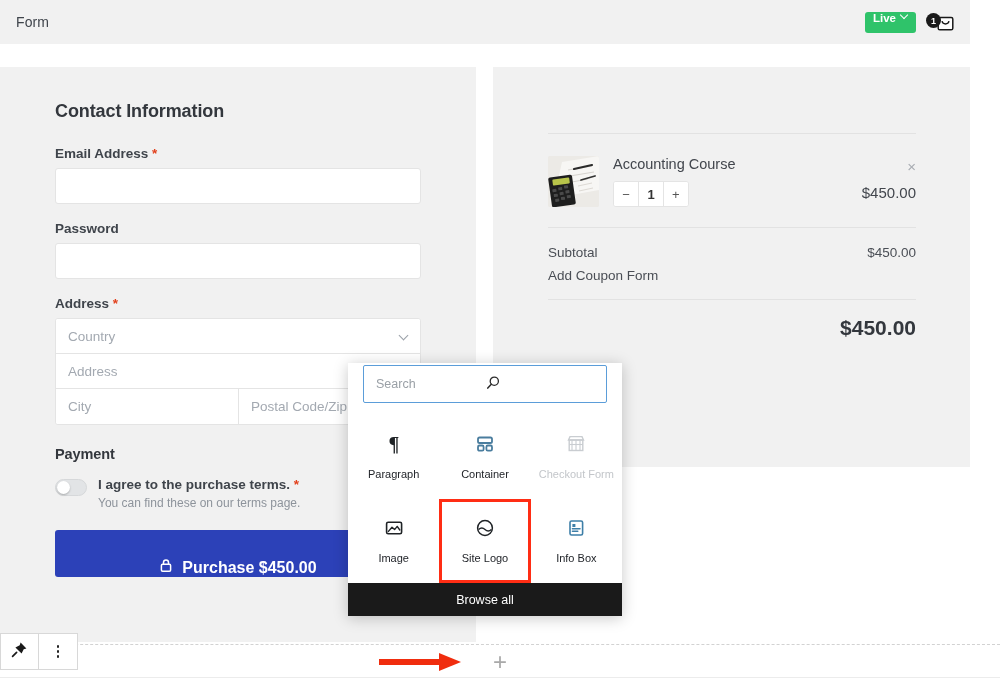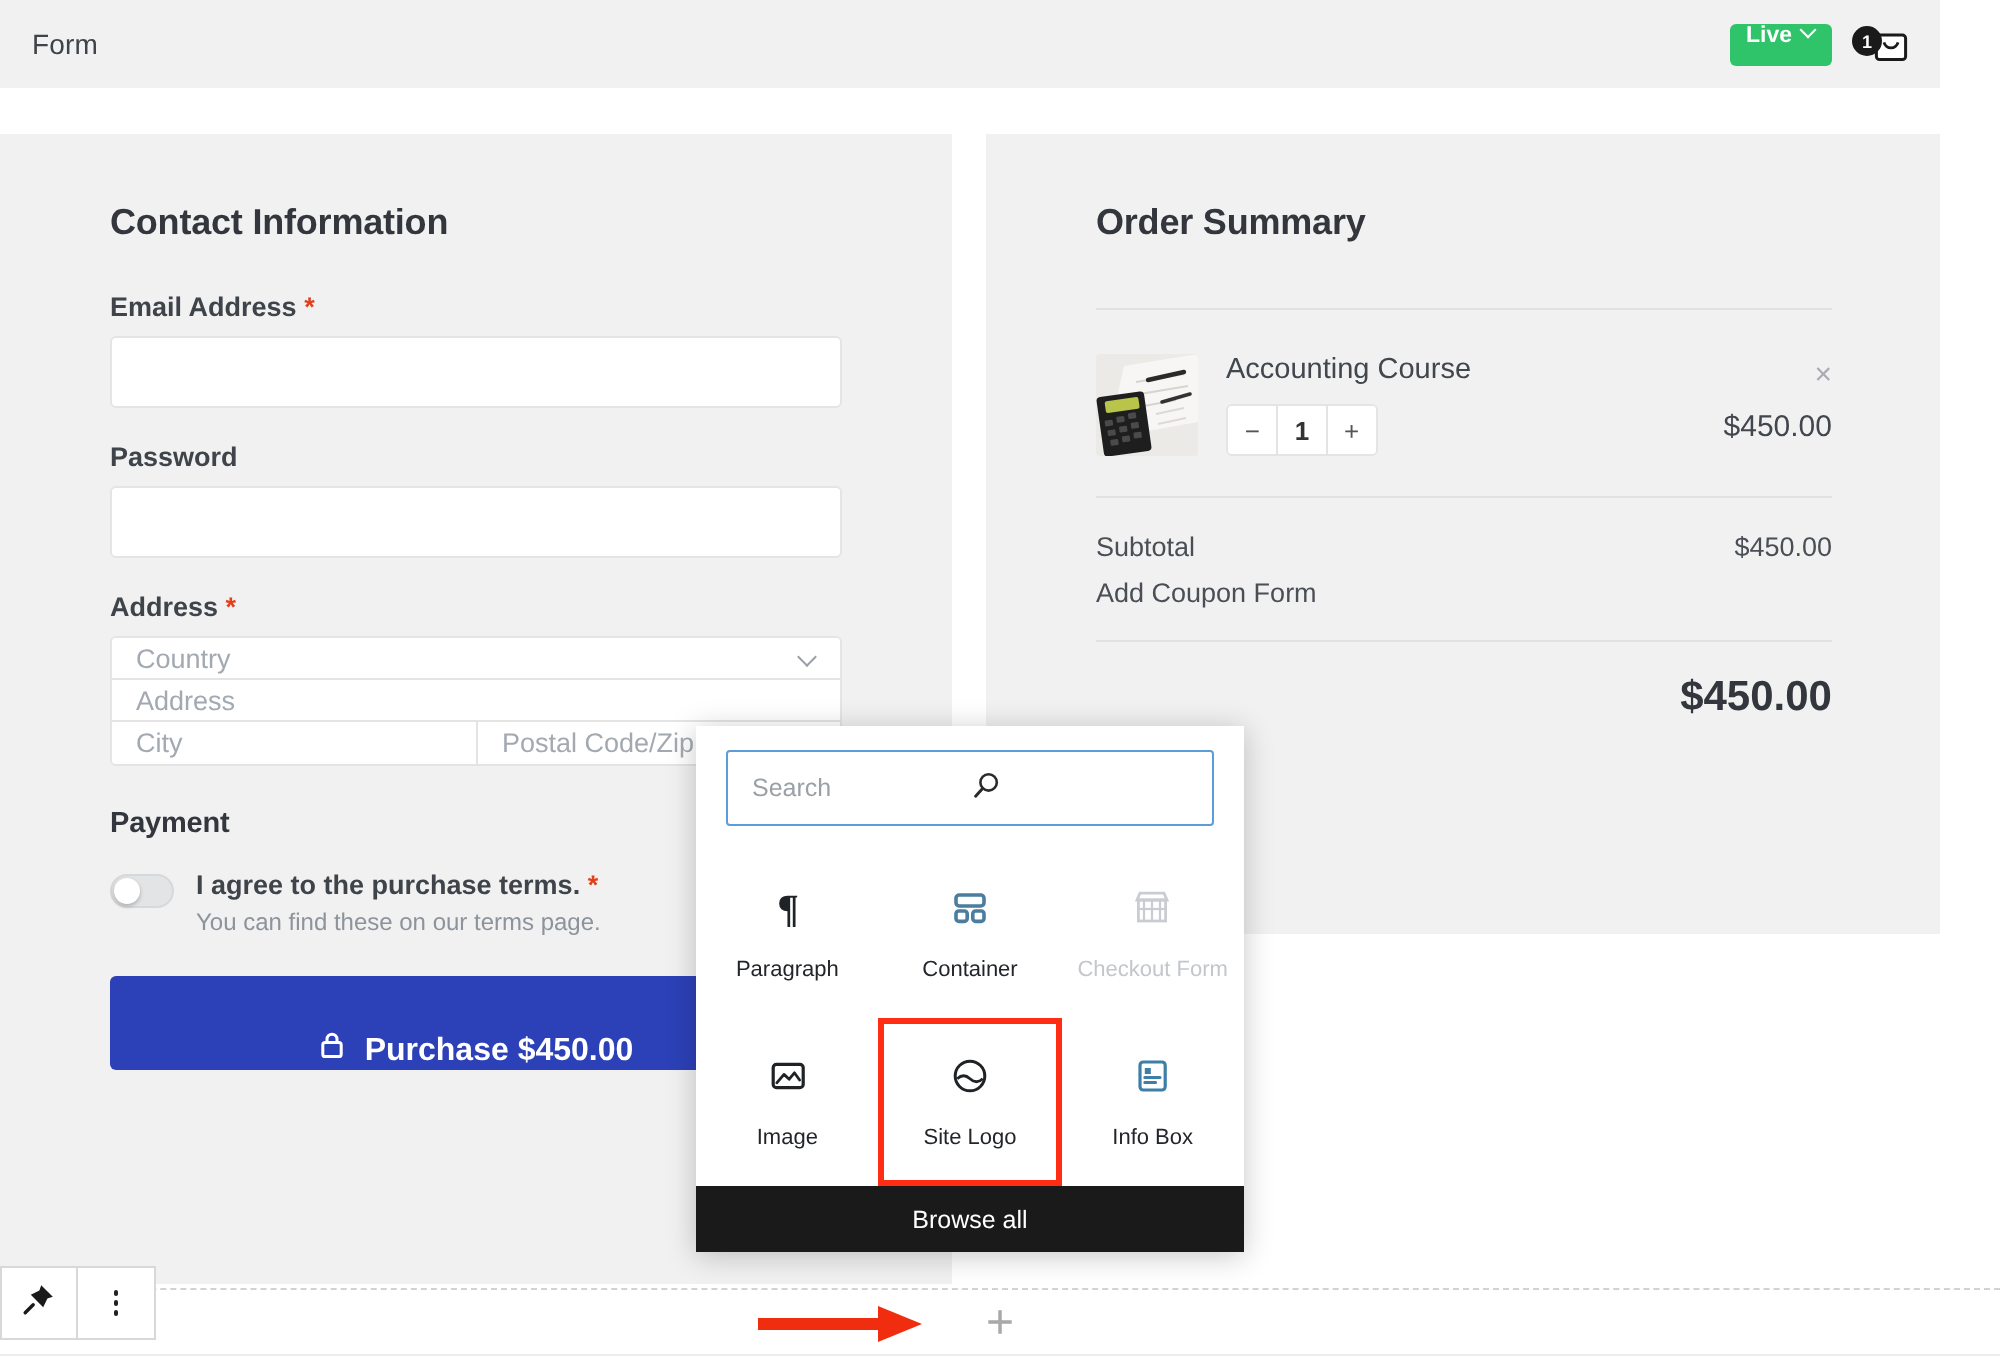--- a/index.html
+++ b/index.html
@@ -70,21 +70,21 @@
   }
   .req { color: #e2401c; font-weight: 700; }
   .txt-input {
     width: 366px; height: 36px;
     background: #fff; border: 1px solid #e4e4e4;
     border-radius: 3px;
   }
   .grp { border: 1px solid #e4e4e4; border-radius: 3px; overflow: hidden; background: #fff; }
   .grp-row { display: flex; }
   .grp-cell {
-    height: 21px; background: #fff;
+    height: 35px; background: #fff;
     display: flex; align-items: center;
     font-size: 13.5px; color: #a3a9b1;
     padding: 0 12px;
   }
   .grp-cell.full { width: 100%; border-bottom: 1px solid #e4e4e4; }
   .grp-cell.half { width: 50%; }
   .grp-cell.half + .grp-cell.half { border-left: 1px solid #e4e4e4; }
   .sel-chev {
     margin-left: auto; width: 8px; height: 8px; position: relative;
   }
@@ -149,21 +149,21 @@
   .coupon { font-size: 13.5px; color: #4a4e55; margin-top: 8px; cursor: pointer; }
   .total-amt { font-size: 21px; font-weight: 700; color: #33373d; text-align: right; }
 
   
   .picker {
     position: absolute; left: 348px; top: 363px;
     width: 274px; background: #fff;
     box-shadow: 0 2px 14px rgba(0,0,0,.22);
     z-index: 40;
   }
-  .picker-search-wrap { padding: 12px 15px 12px; }
+  .picker-search-wrap { padding: 2px 15px 12px; }
   .picker-search {
     height: 38px; border: 1px solid #5b9dd9; border-radius: 2px;
     display: flex; align-items: center; padding: 0 10px 0 12px;
     background: #fff;
   }
   .picker-search span {
     font-size: 12.5px; color: #9aa0a6; flex: 1;
   }
   .wgrid { display: grid; grid-template-columns: repeat(3, 1fr); }
   .wcell {
@@ -308,21 +308,20 @@
         <svg width="14" height="15" viewBox="0 0 14 15">
           <rect x="2.4" y="6.3" width="9.2" height="7" rx="1.2" fill="none" stroke="#fff" stroke-width="1.5"></rect>
           <path d="M4.5 6.3V4.6a2.5 2.5 0 0 1 5 0v1.7" fill="none" stroke="#fff" stroke-width="1.5"></path>
         </svg>
       </span>
       <span>Purchase $450.00</span>
     </button>
   </div>
 
   <div class="sum-inner">
-    <div class="sec-title">Order Summary</div>
 
     <div style="height:32px"></div>
     <div class="hr"></div>
     <div style="height:22px"></div>
 
     <div class="item-row">
       <div class="thumb">
         <svg width="51" height="51" viewBox="0 0 51 51">
           <rect width="51" height="51" fill="#eceae6"></rect>
           <path d="M14 6 L51 0 L51 34 L6 42 Z" fill="#f7f6f4"></path>

